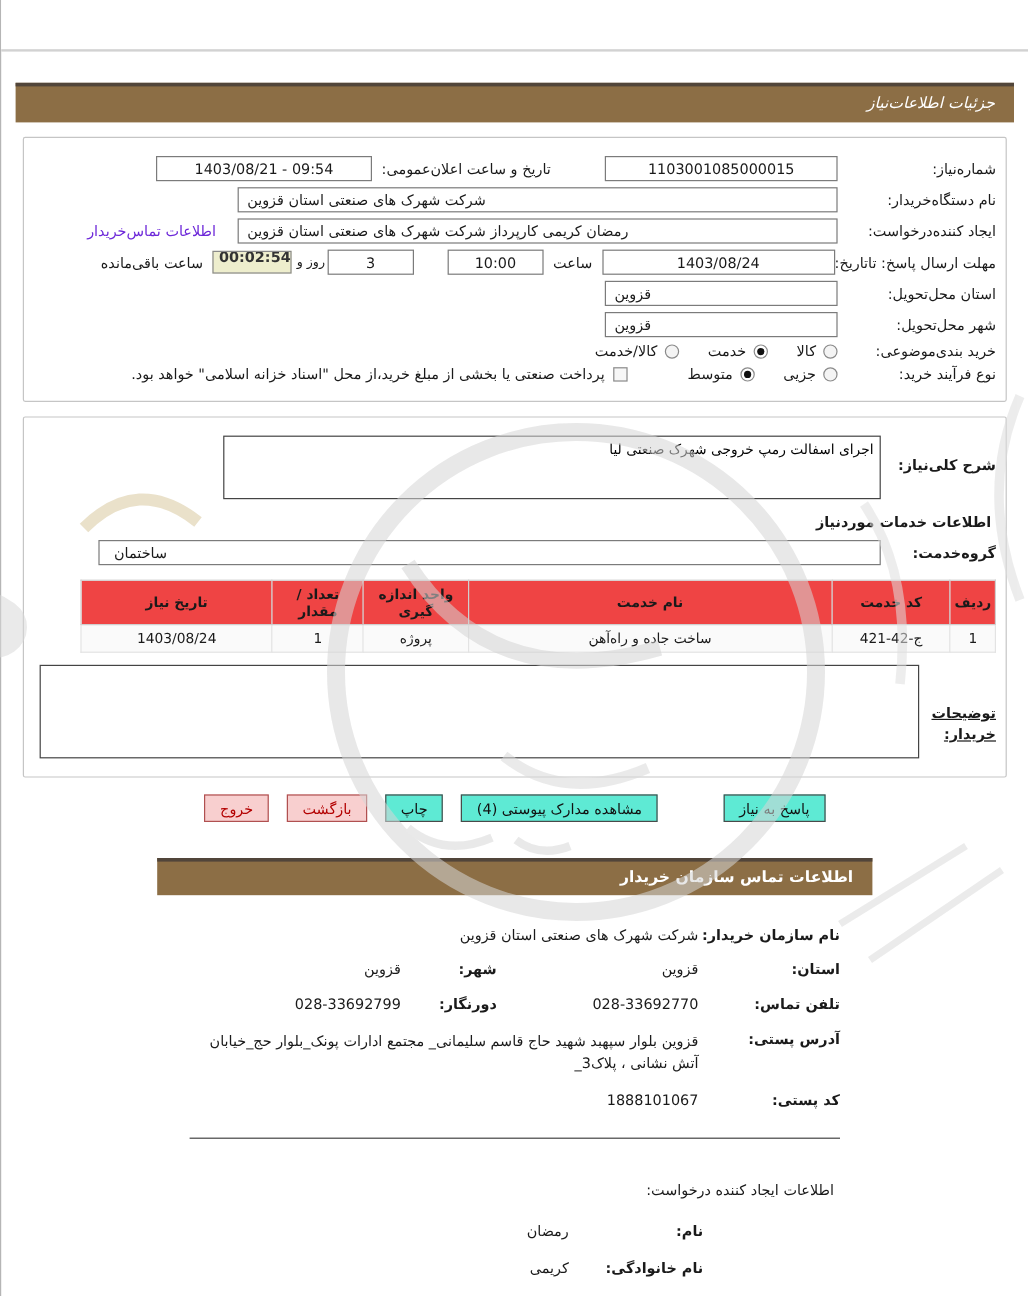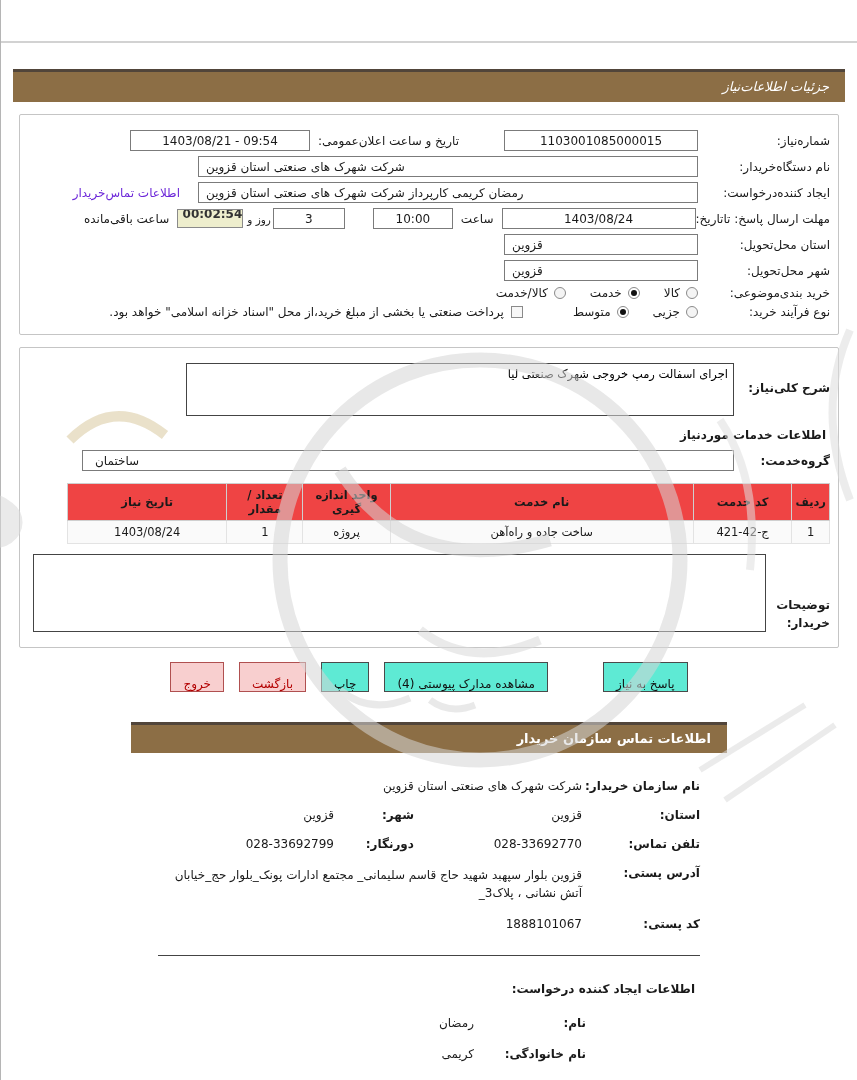--- a/index.html
+++ b/index.html
@@ -46,32 +46,32 @@
   .notes-label { flex:0 0 64px; font-weight:bold; line-height:1.5; }
 
   table.svc { border-collapse:collapse; width:763px; margin:12px 0 4px auto; margin-right:0; direction:rtl; }
   table.svc { margin-left:37px; }
   .svc th { background:#ef4444; font-weight:bold; font-size:11.5px; padding:4px 3px; border:1px solid #cfcfcf; text-align:center; }
   .svc td { background:#fafafa; font-size:11.5px; padding:4px 3px; border:1px solid #e3e3e3; border-top:1px solid #fff; text-align:center; }
   .svc { border:1px solid #aaa; }
 
   
   .btnrow { display:flex; justify-content:center; align-items:center; margin:14px 0 0; gap:15px; }
-  .btn { height:23px; font-family:"DejaVu Sans",sans-serif; font-size:12px; padding:14px 12px; border:1px solid #555; cursor:pointer; white-space:nowrap; }
+  .btn { height:23px; font-family:"DejaVu Sans",sans-serif; font-size:12px; padding:4px 12px; border:1px solid #555; cursor:pointer; white-space:nowrap; }
   .btn-green { background:#5eead4; border-color:#4a4a4a; color:#111; }
   .btn-pink { background:#f8cfcf; border-color:#b05050; color:#b30000; }
   .btn-respond { margin-left:40px; }
 
   
   .contact-grid { display:grid; grid-template-columns:118px 168px 80px 1fr; row-gap:15px; margin:26px 157px 0 40px; align-items:start; }
   .contact-grid .lbl { font-weight:bold; }
   .span3 { grid-column: span 3; }
   .addr { max-width:410px; line-height:1.5; }
   .sep { border:0; border-top:1px solid #444; margin:24px 157px 0 157px; }
-  .creator-heading { font-weight:bold; margin:26px 162px 0 0; }
+  .creator-heading { font-weight:normal; margin:36px 162px 0 0; }
   .creator-grid { display:grid; grid-template-columns:112px 200px; row-gap:17px; margin:20px 271px 0 0; }
   .creator-grid .lbl { font-weight:bold; }
 
   .ltr { direction:ltr; unicode-bidi:embed; }
 
   
   .wm { position:absolute; top:0; right:0; width:857px; height:1080px; pointer-events:none; z-index:6; opacity:.55; }
 </style>
 </head>
 <body>
@@ -207,21 +207,21 @@
           <td>1</td>
           <td>ج-42-421</td>
           <td>ساخت جاده و راه‌آهن</td>
           <td>پروژه</td>
           <td>1</td>
           <td>1403/08/24</td>
         </tr>
       </tbody>
     </table>
 
-    <div class="frow" style="align-items:flex-end; margin-top:10px;">
+    <div class="frow" style="align-items:center; margin-top:10px;text-decoration:underline;">
       <span class="notes-label" style="margin-top:20px;">توضیحات خریدار:</span>
       <textarea class="ta ta-notes" style=""></textarea>
     </div>
   </div>
 
   <div class="btnrow">
     <button class="btn btn-green btn-respond">پاسخ به نیاز</button>
     <button class="btn btn-green">مشاهده مدارک پیوستی (4)</button>
     <button class="btn btn-green">چاپ</button>
     <button class="btn btn-pink">بازگشت</button>

